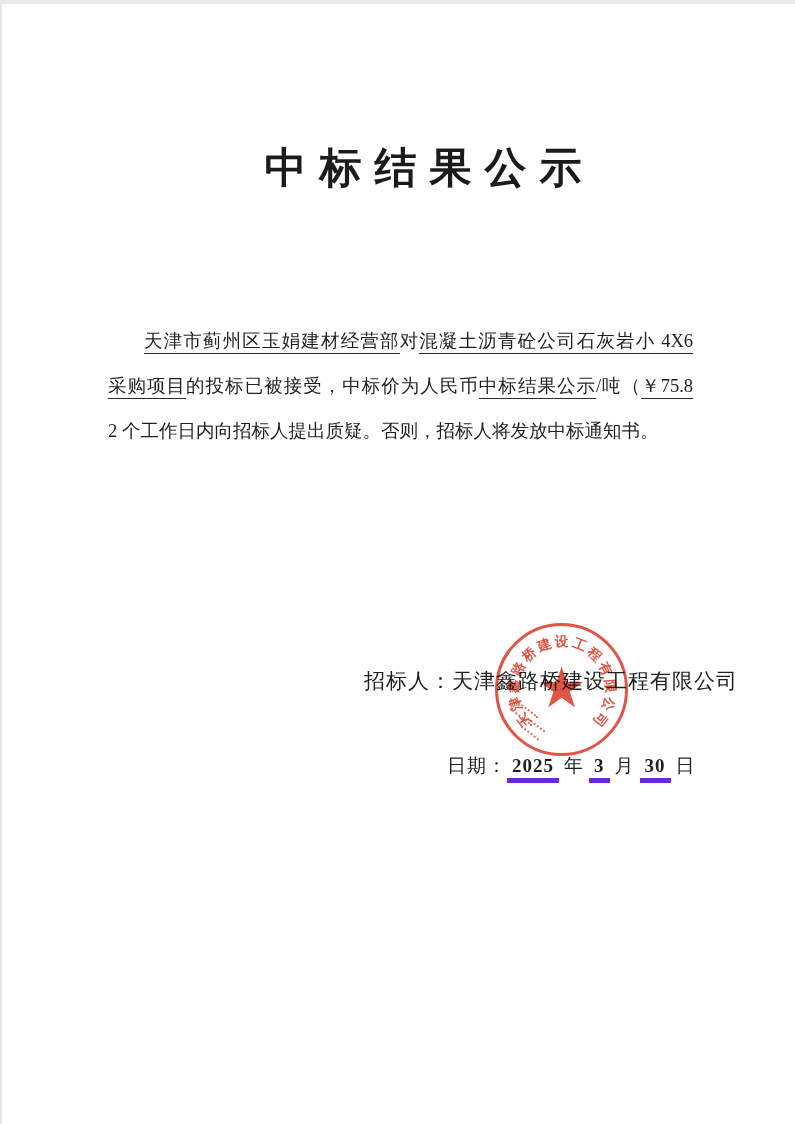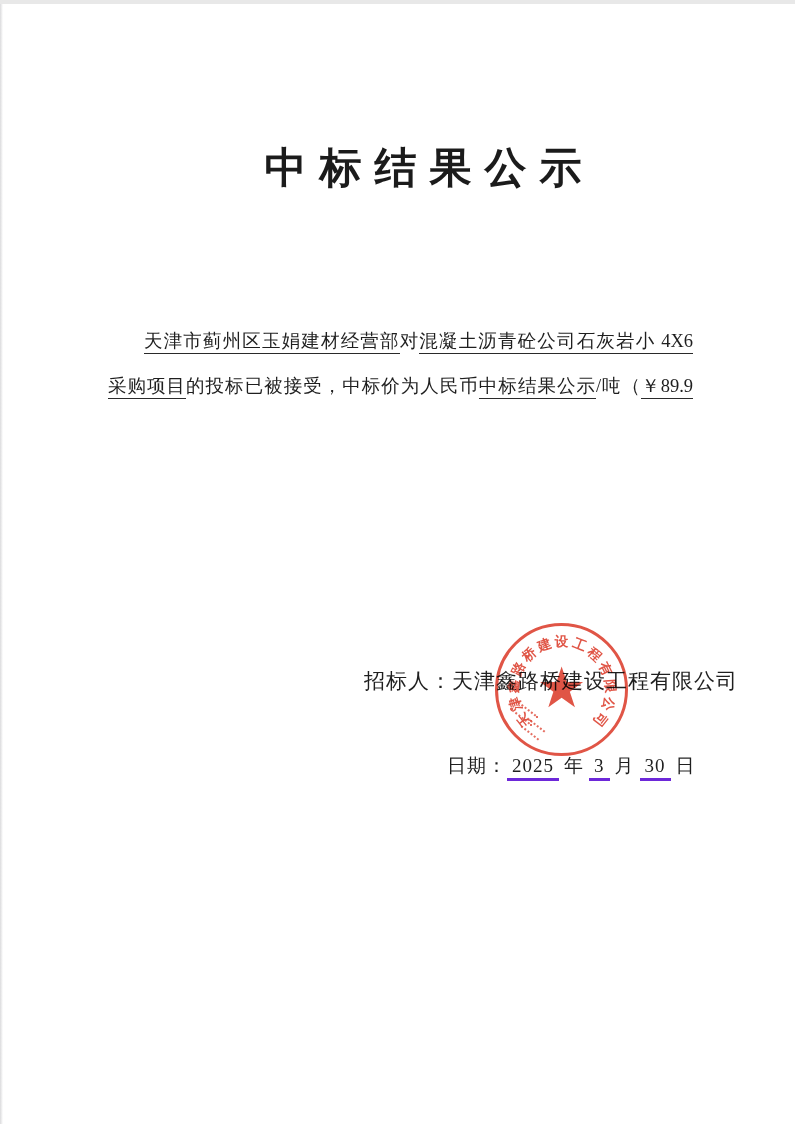--- a/index.html
+++ b/index.html
@@ -31,21 +31,21 @@
 
   .sig-line {
     position:absolute; left:364px; top:663px; font-size:21px; white-space:nowrap;
     z-index:1; letter-spacing:1px;
   }
   .date-line {
     position:absolute; left:447px; top:749px; font-size:19px; white-space:nowrap;
     z-index:1; letter-spacing:1px;
   }
   .date-line .unit { margin:0 5px; }
-  .u2 { border-bottom:3px solid #6d28d9; padding:0 5px 2px; }
+  .u2 { border-bottom:5px solid #6d28d9; padding:0 5px 2px;font-weight:bold; }
 
   
   .stamp {
     position:absolute; left:495px; top:619px; width:133px; height:133px;
     z-index:2; mix-blend-mode:multiply; opacity:.88;
   }
   .stamp-ring {
     position:absolute; inset:0; border:3.5px solid var(--red); border-radius:50%;
     box-sizing:border-box;
   }
@@ -70,21 +70,22 @@
 </head>
 <body>
 
 <div class="page">
   <div class="scan-edge"></div>
 
   <div class="doc-title">中标结果公示</div>
 
   <div class="body-paragraph">
       <div class="body-line justify indent"><span class="u">天津市蓟州区玉娟建材经营部</span><span>对</span><span class="u">混凝土沥青砼公司石灰岩小 4X6</span></div>
-      <div class="body-line justify"><span class="u">采购项目</span><span>的投标已被接受，中标价为人民币</span><span class="u">中标结果公示</span><span>/吨（</span><span class="u">￥89.9</span></div>
+      <div class="body-line justify"><span class="u">采购项目</span><span>的投标已被接受，中标价为人民币</span><span class="u">中标结果公示</span><span>/吨（</span><span class="u">￥75.8</span></div>
+      <div class="body-line"><span>2 个工作日内向招标人提出质疑。否则，招标人将发放中标通知书。</span></div>
     </div>
 
   <div class="sig-line">
     <span>招标人：</span><span>天津鑫路桥建设工程有限公司</span>
   </div>
 
   <div class="date-line">
     <span>日期：</span><span class="u2">2025</span><span class="unit">年</span><span class="u2">3</span><span class="unit">月</span><span class="u2">30</span><span class="unit">日</span>
   </div>
 

